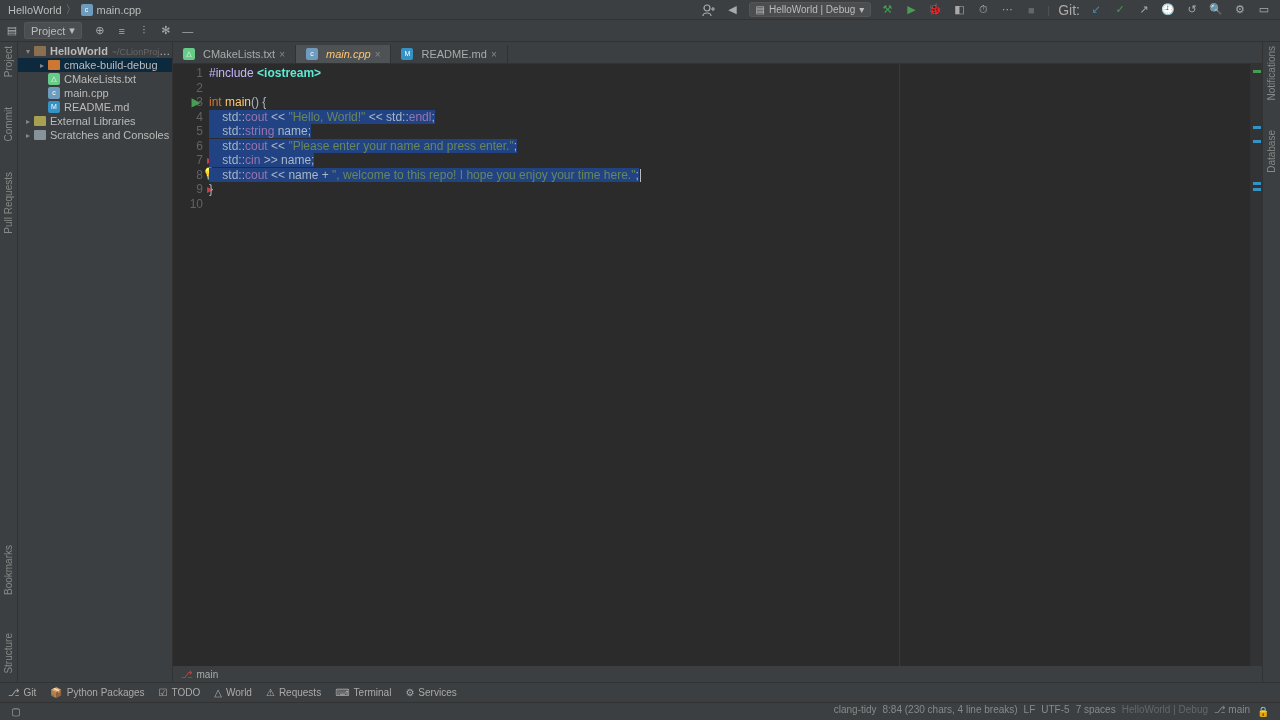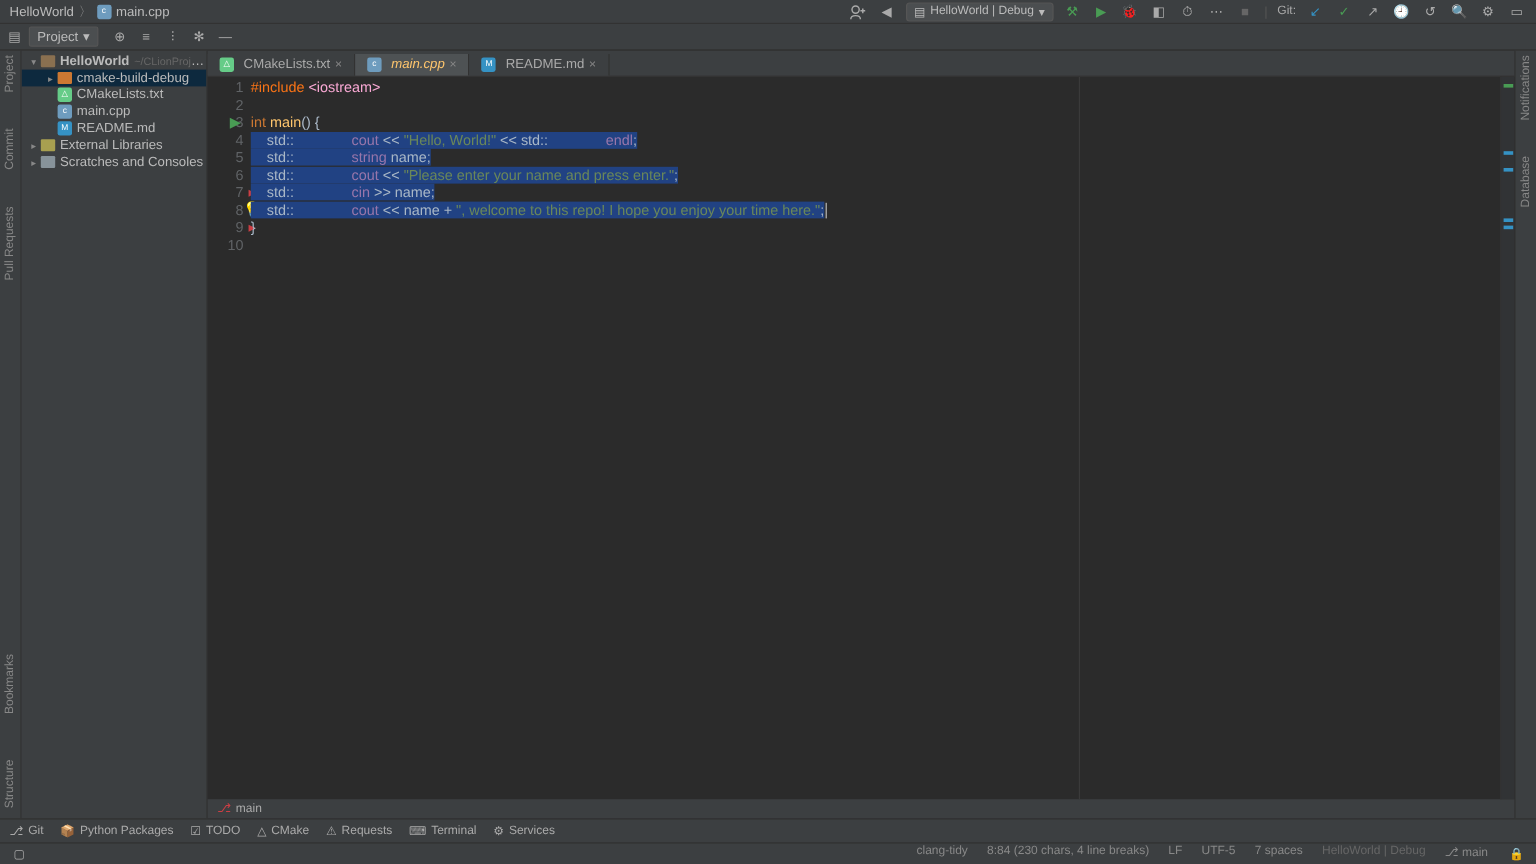--- a/index.html
+++ b/index.html
@@ -35,30 +35,30 @@
 .tab.active { background:#4e5254; color:#ccc; }
 .tab.active .fn { font-style:italic; }
 .tab .close { color:#888; font-size:10px; }
 .code { flex:1; display:flex; font-family:"JetBrains Mono",Consolas,monospace; font-size:12px; line-height:14.5px; overflow:hidden; }
 .gutter { width:36px; text-align:right; padding:2px 6px 0 0; color:#606366; user-select:none; position:relative; }
 .gutter .ln { height:14.5px; }
 .gline { position:absolute; right:0; width:14px; height:14px; display:flex; align-items:center; justify-content:center; }
 .code-text { flex:1; padding-top:2px; position:relative; }
 .code-text pre { font-family:inherit; }
 .hl-sel { background:#214283; }
-.kw { color:#cc7832; } .str { color:#6a8759; } .id { color:#9876aa;margin-left:48px; } .fn { color:#ffc66d; } .pp { color:#f97316; } .inc { color:#f9a8d4; } .txt { color:#a9b7c6; }
+.kw { color:#cc7832; } .str { color:#6a8759; } .id { color:#9876aa; } .fn { color:#ffc66d; } .pp { color:#c4b5fd; } .inc { color:#5eead4;font-weight:bold; } .txt { color:#a9b7c6; }
 .cursor { border-left:1px solid #bbb; animation:blink 1s infinite; display:inline-block; height:13px; vertical-align:middle; margin-left:1px; }
 @keyframes blink { 50% { opacity:0; } }
 .margin-line { position:absolute; left:690px; top:0; bottom:0; border-left:1px solid #3a3a3a; }
 .sidebar-right { width:18px; background:#3c3f41; border-left:1px solid #323232; display:flex; flex-direction:column; align-items:center; padding-top:4px; gap:30px; }
 .marker-bar { width:12px; background:#313335; border-left:1px solid #323232; position:relative; }
 .marker { position:absolute; width:8px; left:2px; height:3px; }
 .marker.green { background:#499c54; } .marker.blue { background:#3592c4; }
 .statusbar { height:18px; background:#3c3f41; display:flex; align-items:center; padding:0 8px; font-size:10px; color:#888; border-top:1px solid #323232; }
-.statusbar .right { margin-left:auto; display:flex; gap:16px;justify-content:space-between; }
+.statusbar .right { margin-left:auto; display:flex; gap:6px;justify-content:space-between; }
 .bottombar { height:20px; background:#3c3f41; display:flex; align-items:center; padding:0 8px; gap:14px; font-size:10px; border-top:1px solid #323232; }
 .bottombar .item { display:flex; align-items:center; gap:4px; cursor:pointer; color:#aaa; }
 .branch-bar { height:16px; background:#3c3f41; padding:0 8px; font-size:10px; display:flex; align-items:center; }
 .branch-pill { color:#aaa; display:flex; align-items:center; gap:4px; }
 .play { color:#499c54; }
 .bulb { color:#f0a732; }
 .bp { color:#cc3e44; }
 svg { display:block; }
 </style>
 </head>
@@ -84,21 +84,21 @@
       <span>▾</span>
     </div>
     <span class="icon-btn green">⚒</span>
     <span class="icon-btn green">▶</span>
     <span class="icon-btn green">🐞</span>
     <span class="icon-btn">◧</span>
     <span class="icon-btn">⏱</span>
     <span class="icon-btn">⋯</span>
     <span class="icon-btn" style="color:#666">■</span>
     <span style="color:#555">|</span>
-    <span class="icon-btn" style="font-size:10px;width:auto">Git:</span>
+    <span class="icon-btn" style="font-size:14px;width:auto">Git:</span>
     <span class="icon-btn" style="color:#3592c4">↙</span>
     <span class="icon-btn green">✓</span>
     <span class="icon-btn">↗</span>
     <span class="icon-btn">🕘</span>
     <span class="icon-btn">↺</span>
     <span class="icon-btn">🔍</span>
     <span class="icon-btn">⚙</span>
     <span class="icon-btn">▭</span>
   </div>
 </div>
@@ -239,21 +239,21 @@
   <div class="item">
       <span>📦</span>
       <span>Python Packages</span>
     </div>
   <div class="item">
       <span>☑</span>
       <span>TODO</span>
     </div>
   <div class="item">
       <span>△</span>
-      <span>CMake</span>
+      <span>World</span>
     </div>
   <div class="item">
       <span>⚠</span>
       <span>Requests</span>
     </div>
   <div class="item">
       <span>⌨</span>
       <span>Terminal</span>
     </div>
   <div class="item">

